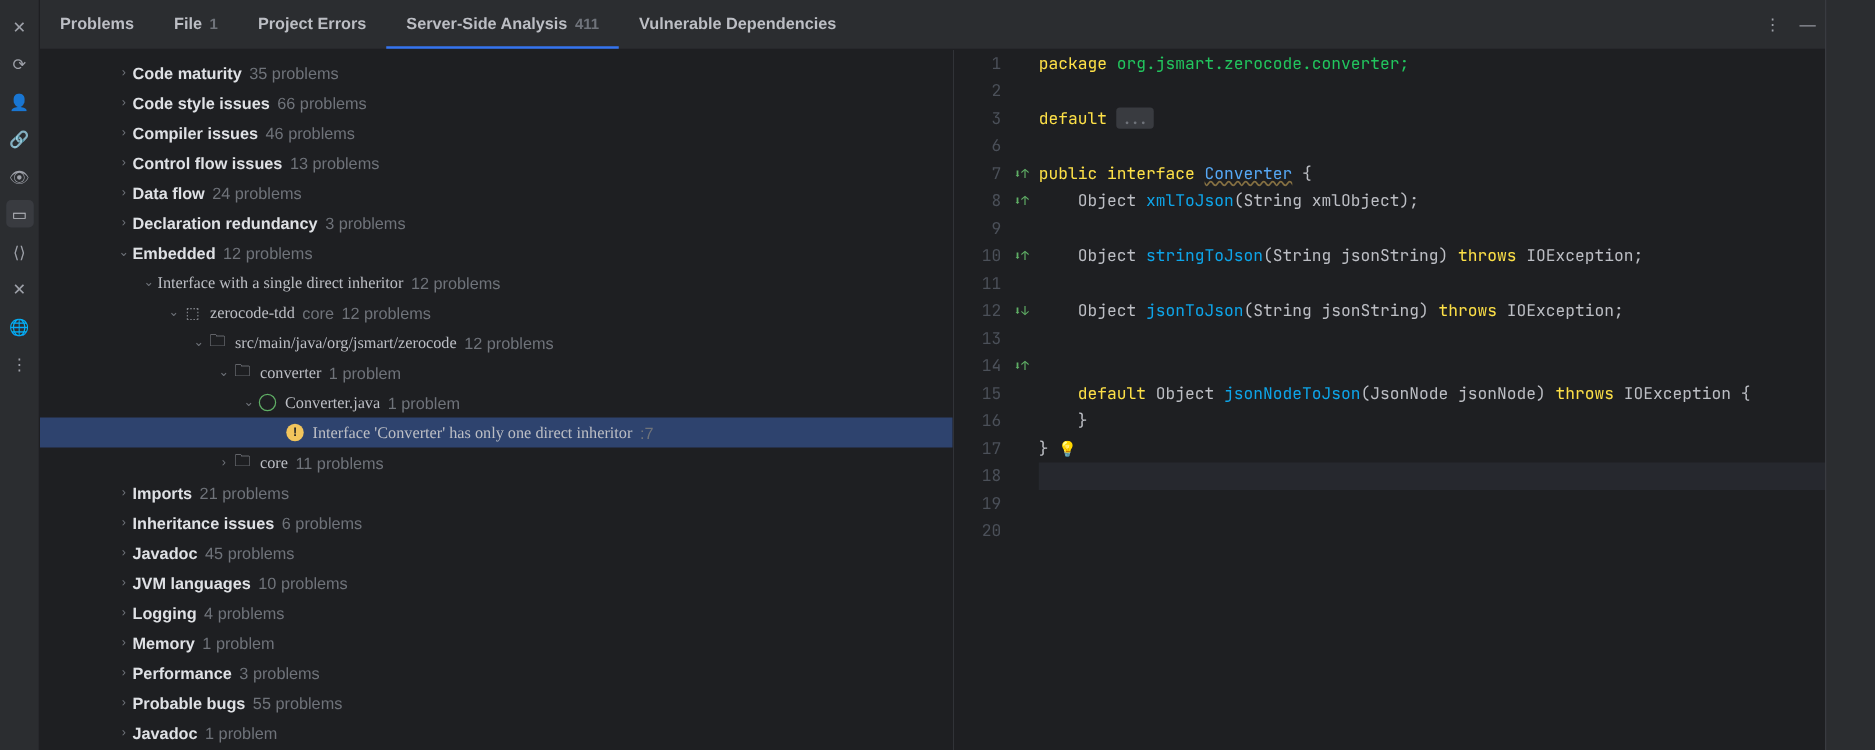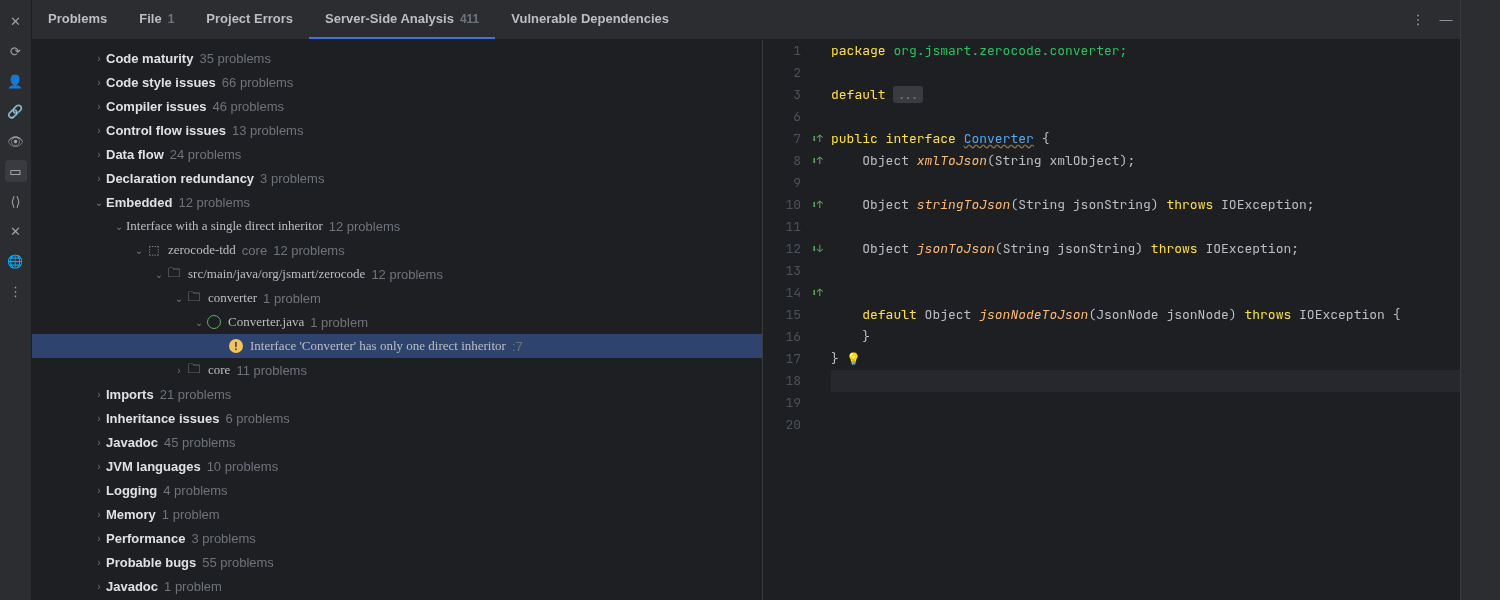--- a/index.html
+++ b/index.html
@@ -143,21 +143,21 @@
   width: 18px;
   color: #6f737a;
   font-size: 11px;
 }
 .marks-col div, .gutter-col div { height: 22px; }
 .code-col { flex: 1; padding-left: 2px; }
 .code-col div { height: 22px; white-space: pre; }
 .code-col .cursor-line { background: #26282e; }
 .kw { color: #fde047; }
 .name { color: #56a8f5; }
-.fn { color: #fdba74; font-style: italic; }
+.fn { color: #0ea5e9; }
 .pkg { color: #22c55e; }
 .fold { background: #393b40; padding: 0 3px; border-radius: 3px; color: #6f737a; }
 .bulb { color: #f2c55c; font-size: 12px; }
 .mark-g { color: #5fad65; font-size: 10px; }
 .right-strip {
   width: 40px;
   background: #2b2d30;
   border-left: 1px solid #393b40;
 }
 </style>

